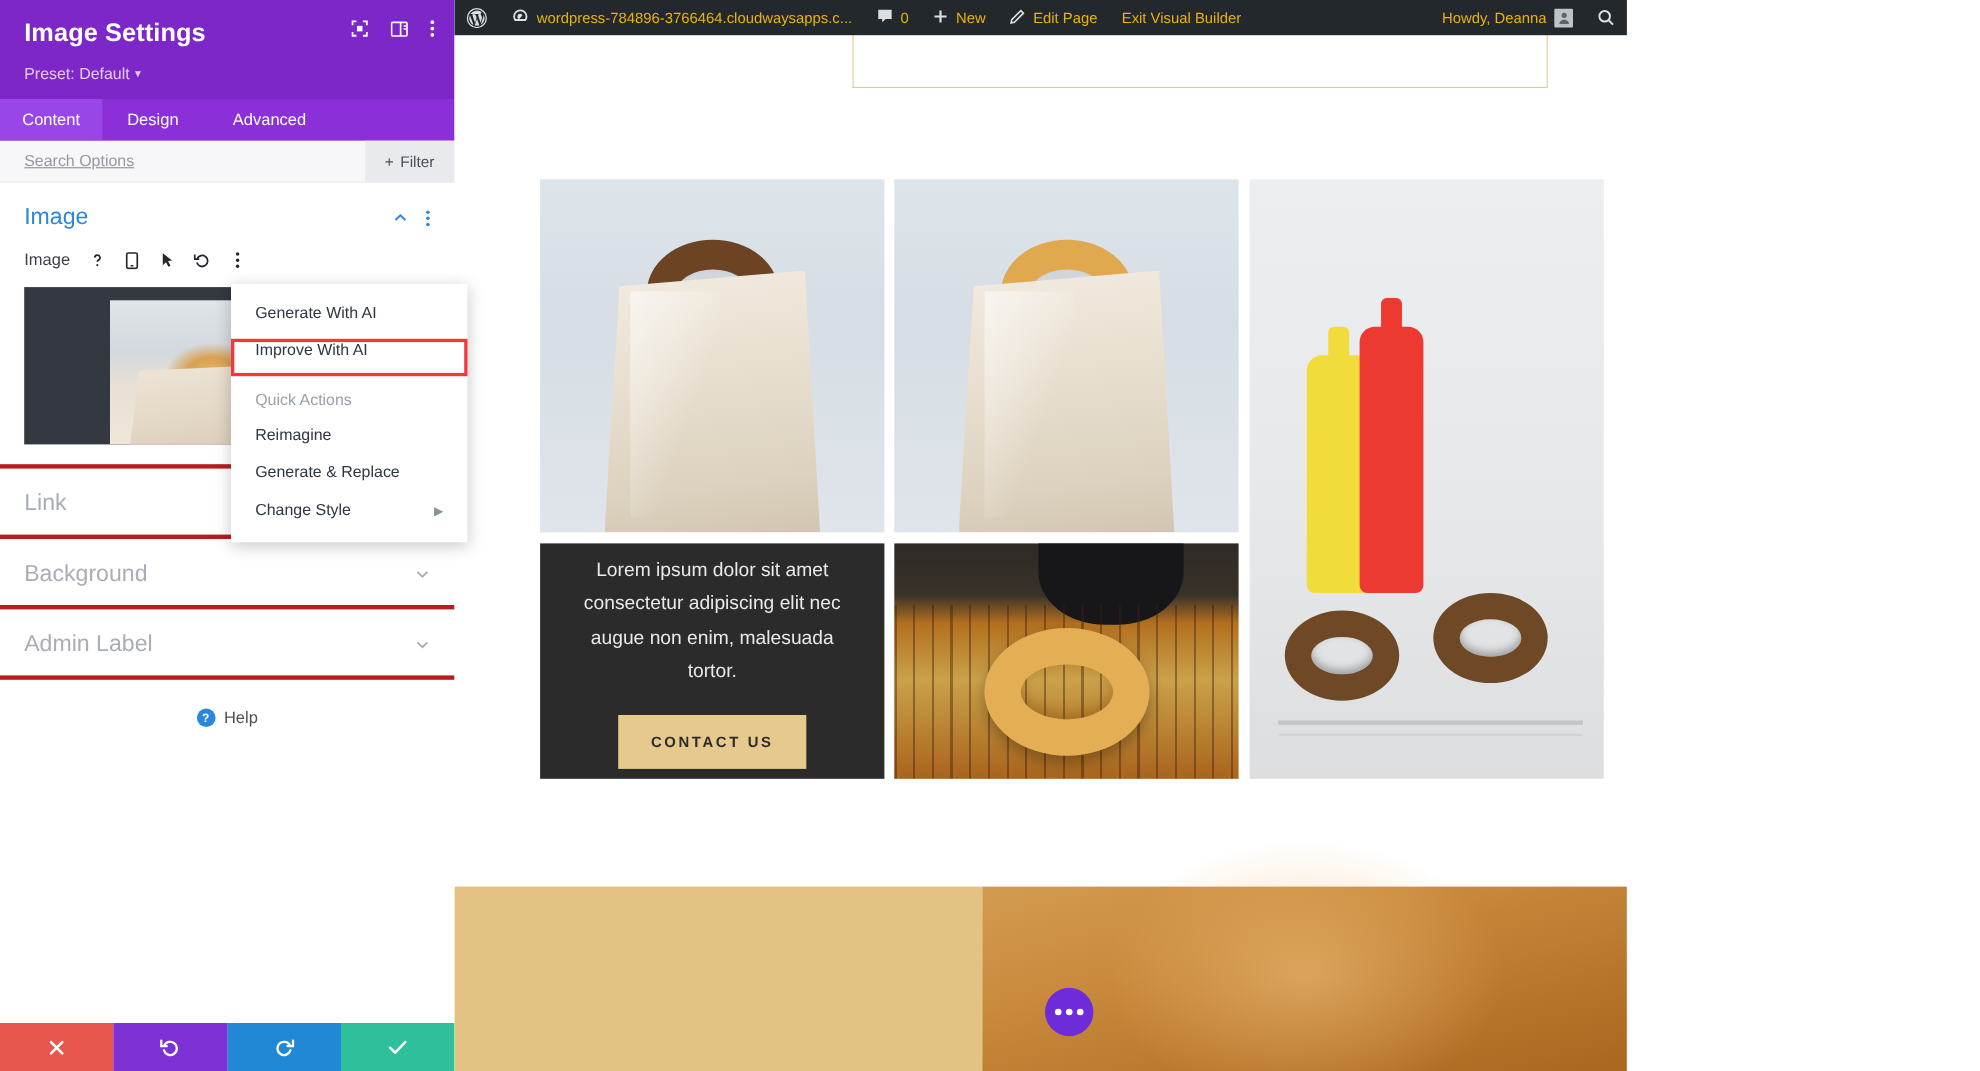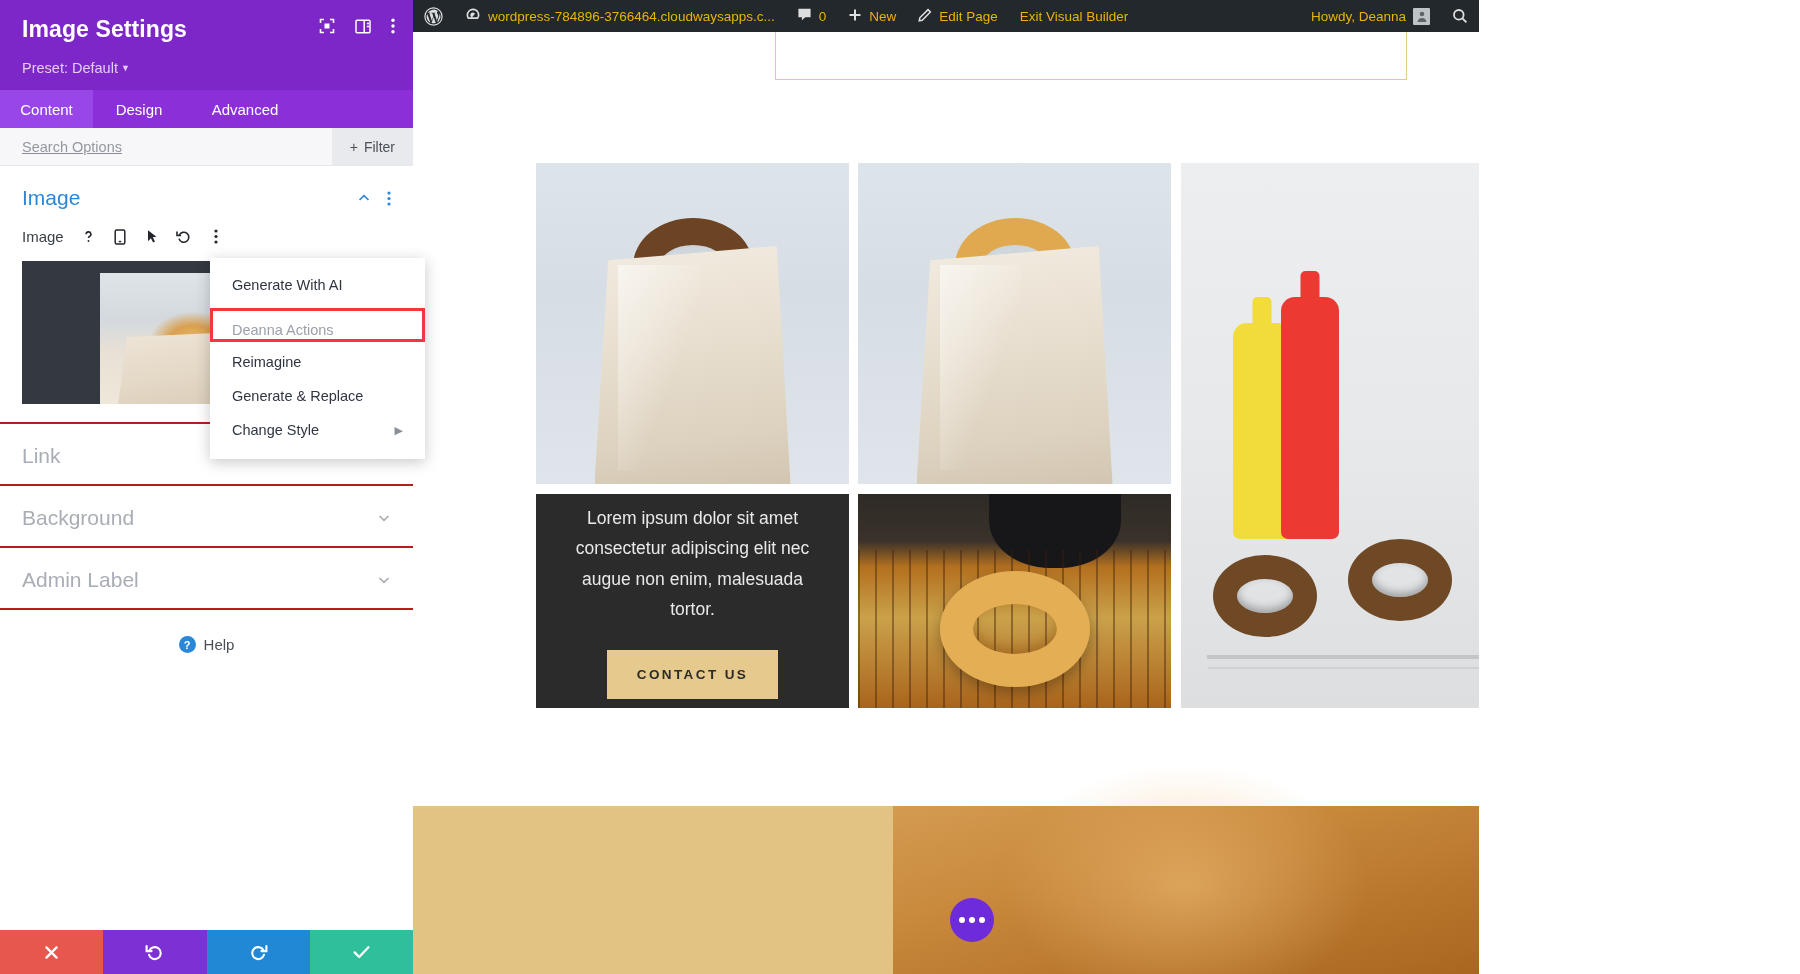--- a/index.html
+++ b/index.html
@@ -66,21 +66,21 @@
     text-decoration: underline;
   }
   .search-input::placeholder { color: #9498a1; }
   .filter-btn {
     height: 100%; background: #e9eaee; color: #4b4f58;
     font-size: 14px; display: flex; align-items: center; gap: 6px;
     padding: 0 18px; cursor: pointer; border: 0;
     font-family: "Liberation Sans", sans-serif;
   }
 
-  .section { border-bottom: 2px solid #b91c1c; }
+  .section { border-bottom: 4px solid #b91c1c; }
   .section-head {
     display: flex; align-items: center; padding: 20px 22px 16px 22px;
     cursor: pointer;
   }
   .section-title { font-size: 21px; color: #2b87da; flex: 1; font-weight: normal; }
   .section-title.muted { color: #a9adb6; }
   .sec-ctrl { display: flex; align-items: center; gap: 16px; }
   .chev { width: 14px; height: 14px; }
 
   .field-row {
@@ -189,21 +189,21 @@
     background: #fff; overflow: hidden;
   }
   .top-stub {
     position: absolute; left: 362px; top: -8px;
     width: 632px; height: 56px;
     border: 1px solid #e3c98f; background: #fff;
   }
 
   .gallery {
     position: absolute; left: 78px; top: 131px;
-    width: 1110px; height: 615px; margin-left: 45px;
+    width: 1110px; height: 615px;
   }
   .g-cell { position: absolute; overflow: hidden; }
 
   .ph1 {
     background:
       radial-gradient(ellipse 58px 48px at 50% 30%, rgba(0,0,0,.06), transparent 70%),
       linear-gradient(180deg,#dde4ea 0%, #d6dde4 40%, #dfe5ea 100%);
   }
   .pretzel-dark {
     position:absolute; left:50%; top:17%; width:120px; height:96px;
@@ -483,21 +483,22 @@
       <div class="foot-btn" style="background:#2fbf9a">
         <svg width="19" height="16" viewBox="0 0 19 16" fill="none" stroke="#fff" stroke-width="2.3" stroke-linecap="round" stroke-linejoin="round">
           <path d="M2.6 8.4l4.6 4.6L16.4 3.3"></path>
         </svg>
       </div>
     </div>
   </div>
 
   <div id="ai-dropdown">
     <div class="dd-item">Generate With AI</div>
-    <div class="dd-label">Deanna Actions</div>
+    <div class="dd-item">Improve With AI</div>
+    <div class="dd-label">Quick Actions</div>
     <div class="dd-item">Reimagine</div>
     <div class="dd-item">Generate &amp; Replace</div>
     <div class="dd-item">
       <span>Change Style</span>
       <span class="dd-arrow">▶</span>
     </div>
     <div class="dd-highlight"></div>
   </div>
 
   <div id="adminbar">

